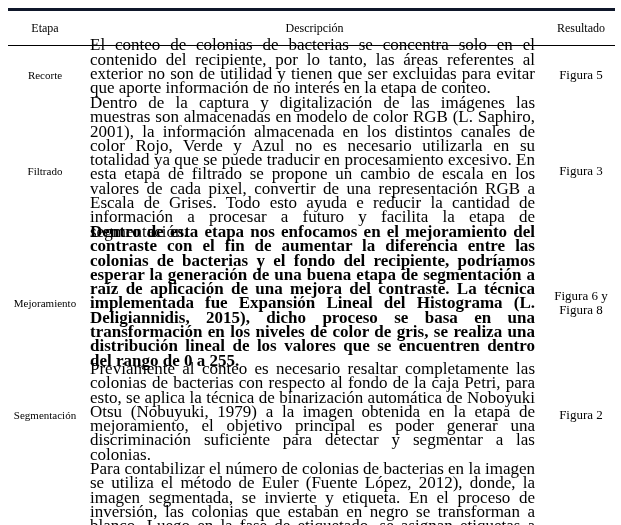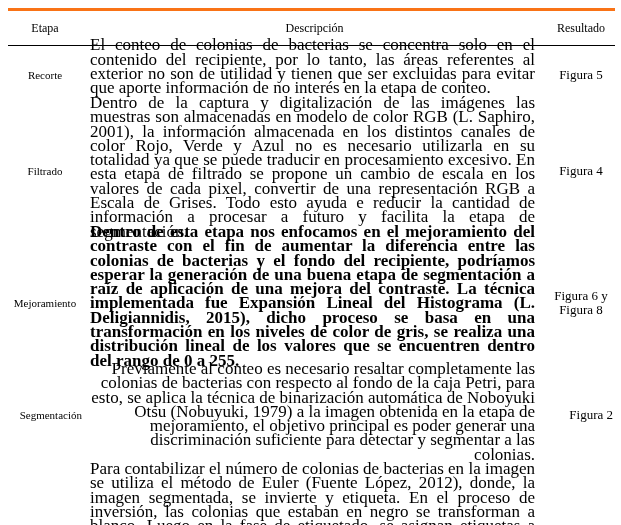--- a/index.html
+++ b/index.html
@@ -1,29 +1,29 @@
 <!DOCTYPE html>
 <html><head>
 <meta charset="utf-8">
 <style>
   html, body { margin: 0; padding: 0; background: #ffffff; }
   body { width: 621px; height: 525px; overflow: hidden; position: relative;
          font-family: "Liberation Serif", "DejaVu Serif", serif; color: #000; }
   table { position: absolute; left: 8px; top: 8px; width: 607px; border-collapse: collapse; }
-  .thick-top { border-top: 3px solid #f97316; text-align: center; }
+  .thick-top { border-top: 3px solid #0f172a; text-align: center; }
   .thick-bottom { border-bottom: 3px solid #000; }
   th { font-weight: normal; font-size: 12px; height: 34px; padding: 0; border-bottom: 1px solid #000; }
   td { font-size: 17px; line-height: 14.3px; vertical-align: middle; padding: 0; }
   td.etapa { width: 74px; text-align: center; font-size: 11px; }
   td.desc { text-align: justify; padding-left: 8px; padding-right: 12px; }
   td.res { width: 64px; text-align: center; font-size: 13px; line-height: 14px; padding: 0 2px; }
   tr.r0 td { height: 58px; }
   tr.r1 td { height: 122px; }
   tr.r2 td { height: 106px; }
-  tr.r3 td { height: 92px; text-align: right; }
+  tr.r3 td { height: 92px; }
   tr.r4 td { height: 110px; }
   td.desc .inner { display: block; }
   tr.r0 td.desc .inner { margin-top: -16px; }
   tr.r1 td.desc .inner { margin-top: -8px; }
   tr.r2 td.desc .inner { margin-top: -14px; font-weight: bold; }
   tr.r3 td.desc .inner { margin-top: -6px; }
 </style>
 </head>
 <body>
 
@@ -41,21 +41,21 @@
       <td class="desc">
           <span class="inner">El conteo de colonias de bacterias se concentra solo en el contenido del recipiente, por lo tanto, las áreas referentes al exterior no son de utilidad y tienen que ser excluidas para evitar que aporte información de no interés en la etapa de conteo.</span>
         </td>
       <td class="res">Figura 5</td>
     </tr>
     <tr class="r1">
       <td class="etapa">Filtrado</td>
       <td class="desc">
           <span class="inner">Dentro de la captura y digitalización de las imágenes las muestras son almacenadas en modelo de color RGB (L. Saphiro, 2001), la información almacenada en los distintos canales de color Rojo, Verde y Azul no es necesario utilizarla en su totalidad ya que se puede traducir en procesamiento excesivo. En esta etapa de filtrado se propone un cambio de escala en los valores de cada pixel, convertir de una representación RGB a Escala de Grises. Todo esto ayuda e reducir la cantidad de información a procesar a futuro y facilita la etapa de segmentación.</span>
         </td>
-      <td class="res">Figura 4</td>
+      <td class="res">Figura 3</td>
     </tr>
     <tr class="r2">
       <td class="etapa">Mejoramiento</td>
       <td class="desc">
           <span class="inner">Dentro de esta etapa nos enfocamos en el mejoramiento del contraste con el fin de aumentar la diferencia entre las colonias de bacterias y el fondo del recipiente, podríamos esperar la generación de una buena etapa de segmentación a raíz de aplicación de una mejora del contraste. La técnica implementada fue Expansión Lineal del Histograma (L. Deligiannidis, 2015), dicho proceso se basa en una transformación en los niveles de color de gris, se realiza una distribución lineal de los valores que se encuentren dentro del rango de 0 a 255.</span>
         </td>
       <td class="res">Figura 6 y Figura 8</td>
     </tr>
     <tr class="r3">
       <td class="etapa">Segmentación</td>

